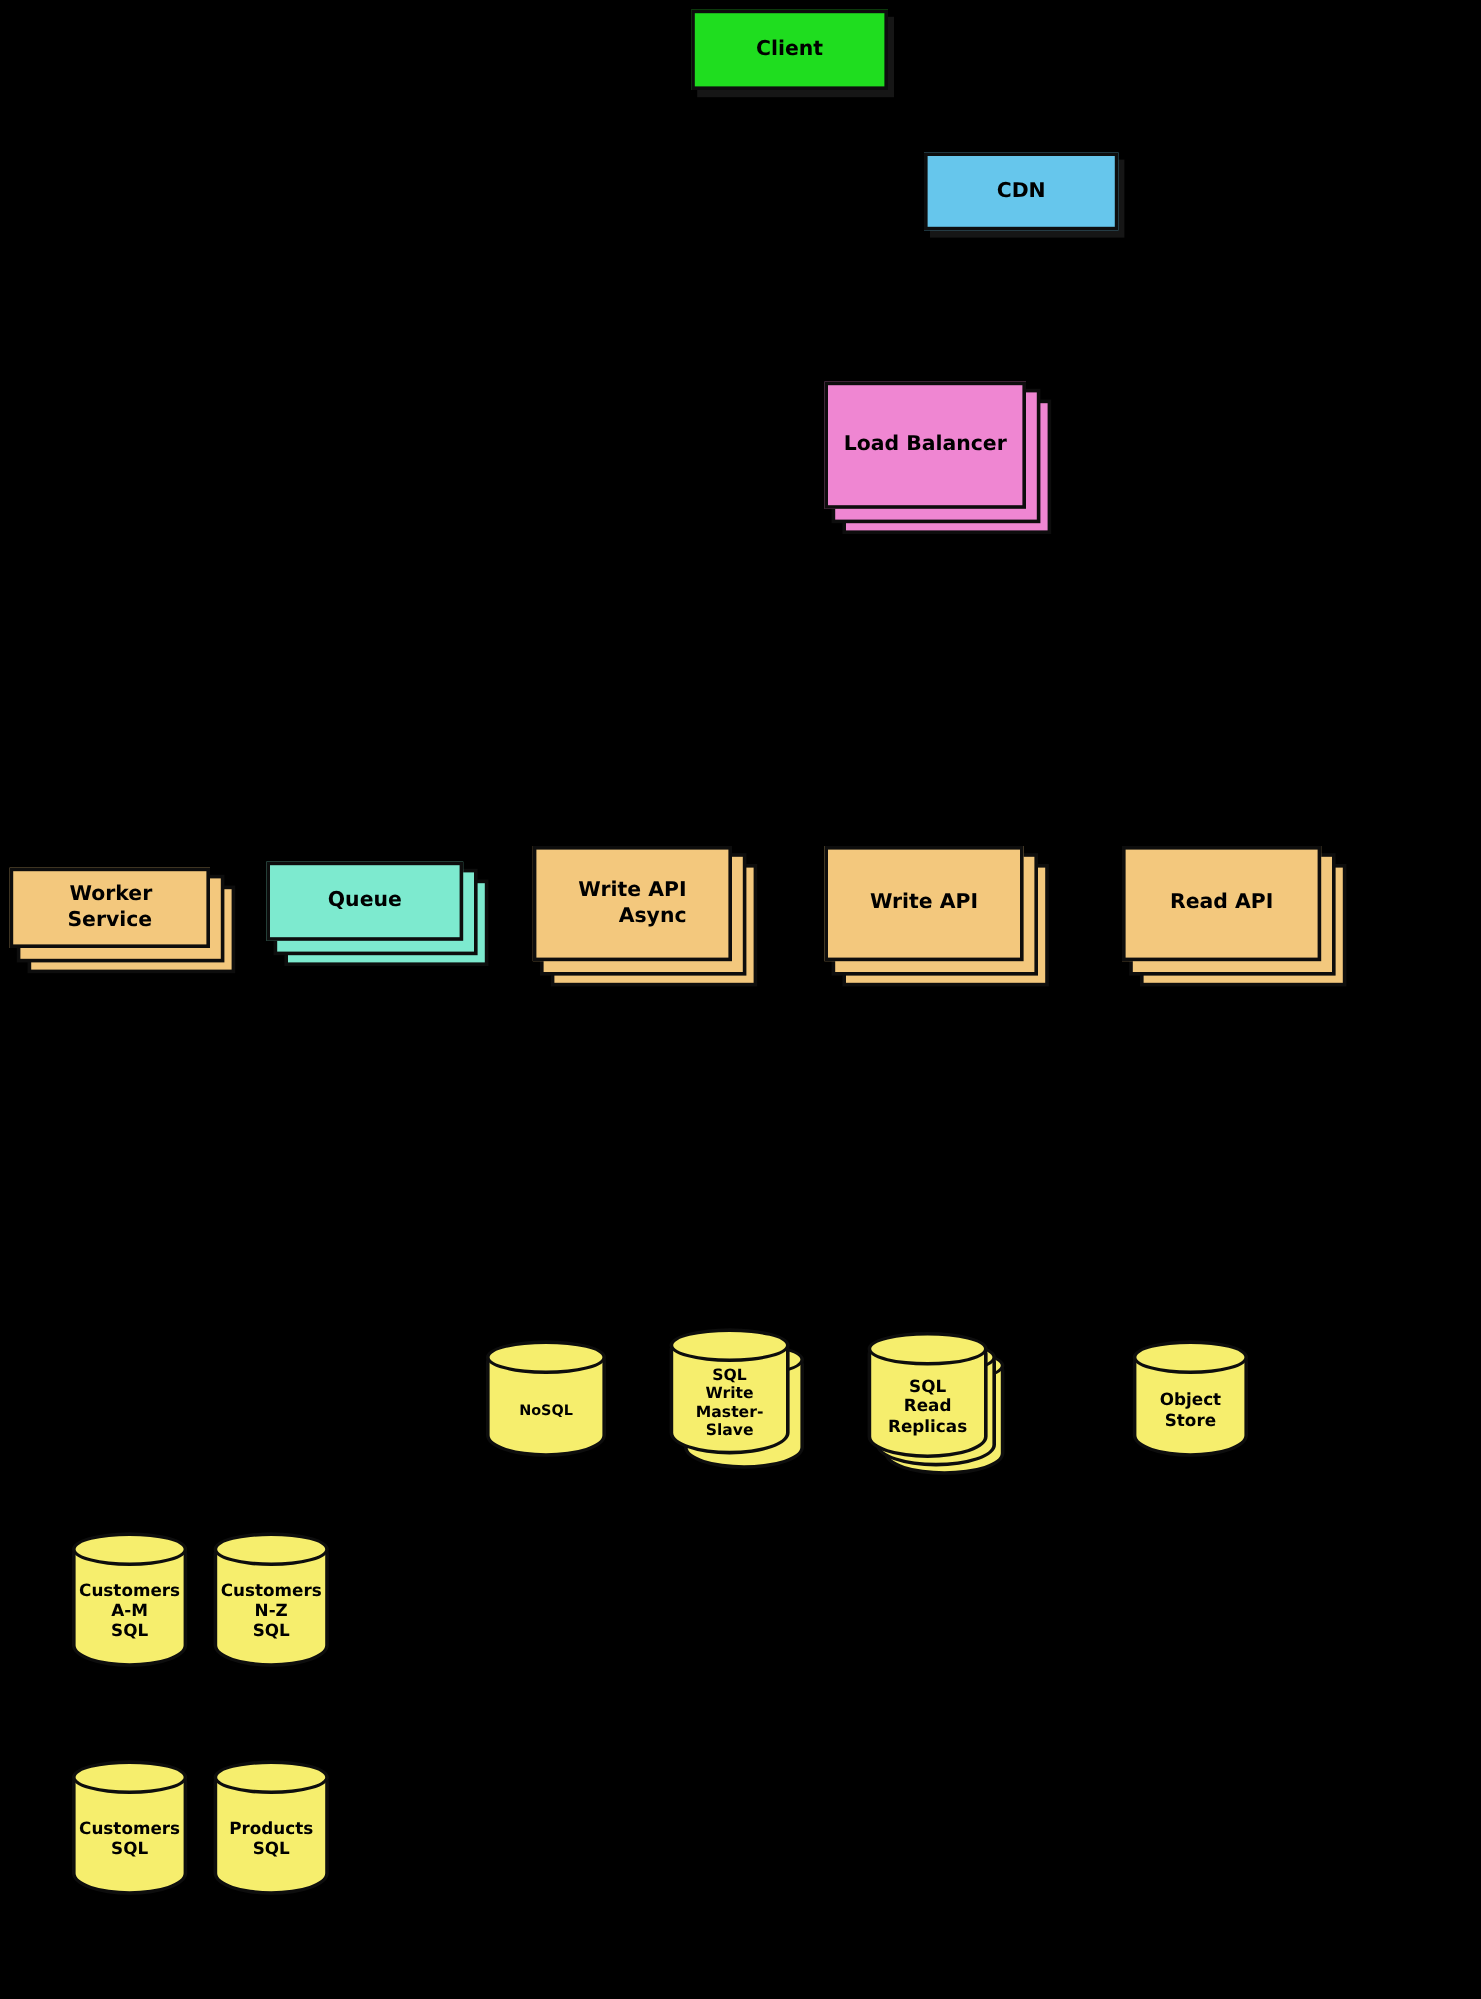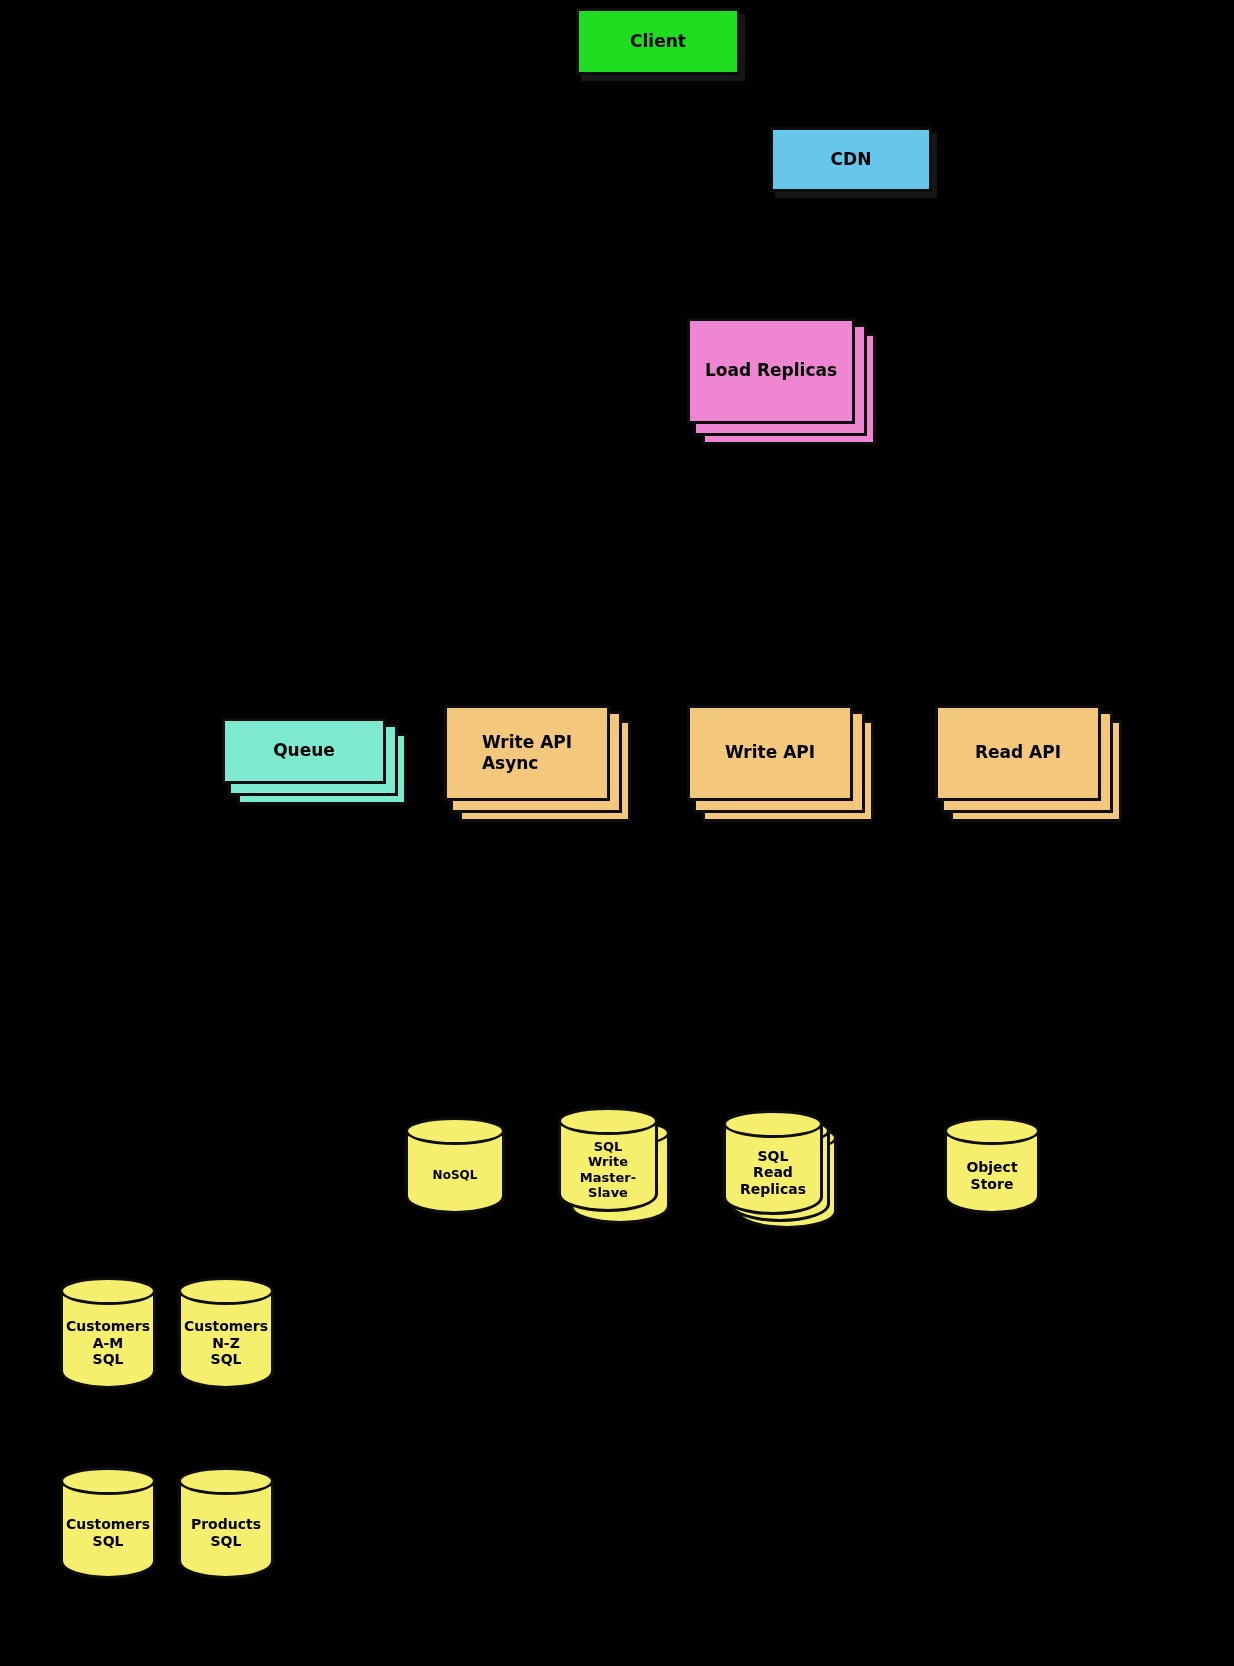--- a/index.html
+++ b/index.html
@@ -13,21 +13,21 @@
   
   .node{
     position:absolute;
     box-sizing:border-box;
     display:flex;align-items:center;justify-content:center;
     background:var(--c,#ccc);
     border:3px solid #0d0d0d;
     color:#000;
     font-weight:bold;
     font-size:17px;
-    text-align:left;
+    text-align:right;
     line-height:1.25;
     box-shadow:5px 6px 0 #161616;
   }
   .node > span{white-space:pre-line;}
   
   .stack{
     box-shadow:
       9px 9px 0 0 var(--c,#ccc),
       9px 9px 0 3px #0d0d0d,
       18px 18px 0 0 var(--c,#ccc),
@@ -75,24 +75,28 @@
   <div class="node" style="left: 576px; top: 8px; width: 164px; height: 67px; --c: #1fdd1f;">
     <span>Client</span>
   </div>
 
 
   <div class="node" style="left: 770px; top: 127px; width: 162px; height: 65px; --c: #66c6ec;">
     <span>CDN</span>
   </div>
 
   <div class="node stack" style="left: 687px; top: 318px; width: 168px; height: 106px; --c: #ef86d2;">
-    <span>Load Replicas</span>
+    <span>Load Balancer</span>
   </div>
 
 
+  <div class="node stack" style="left: 8px; top: 723px; width: 167px; height: 67px; --c: #f3c87d;">
+    <span>Worker
+Service</span>
+  </div>
 
   <div class="node stack" style="left: 222px; top: 718px; width: 164px; height: 66px; --c: #7deacf;">
     <span>Queue</span>
   </div>
 
   <div class="node stack" style="left: 444px; top: 705px; width: 166px; height: 96px; --c: #f3c87d;">
     <span>Write API
 Async</span>
   </div>
 

